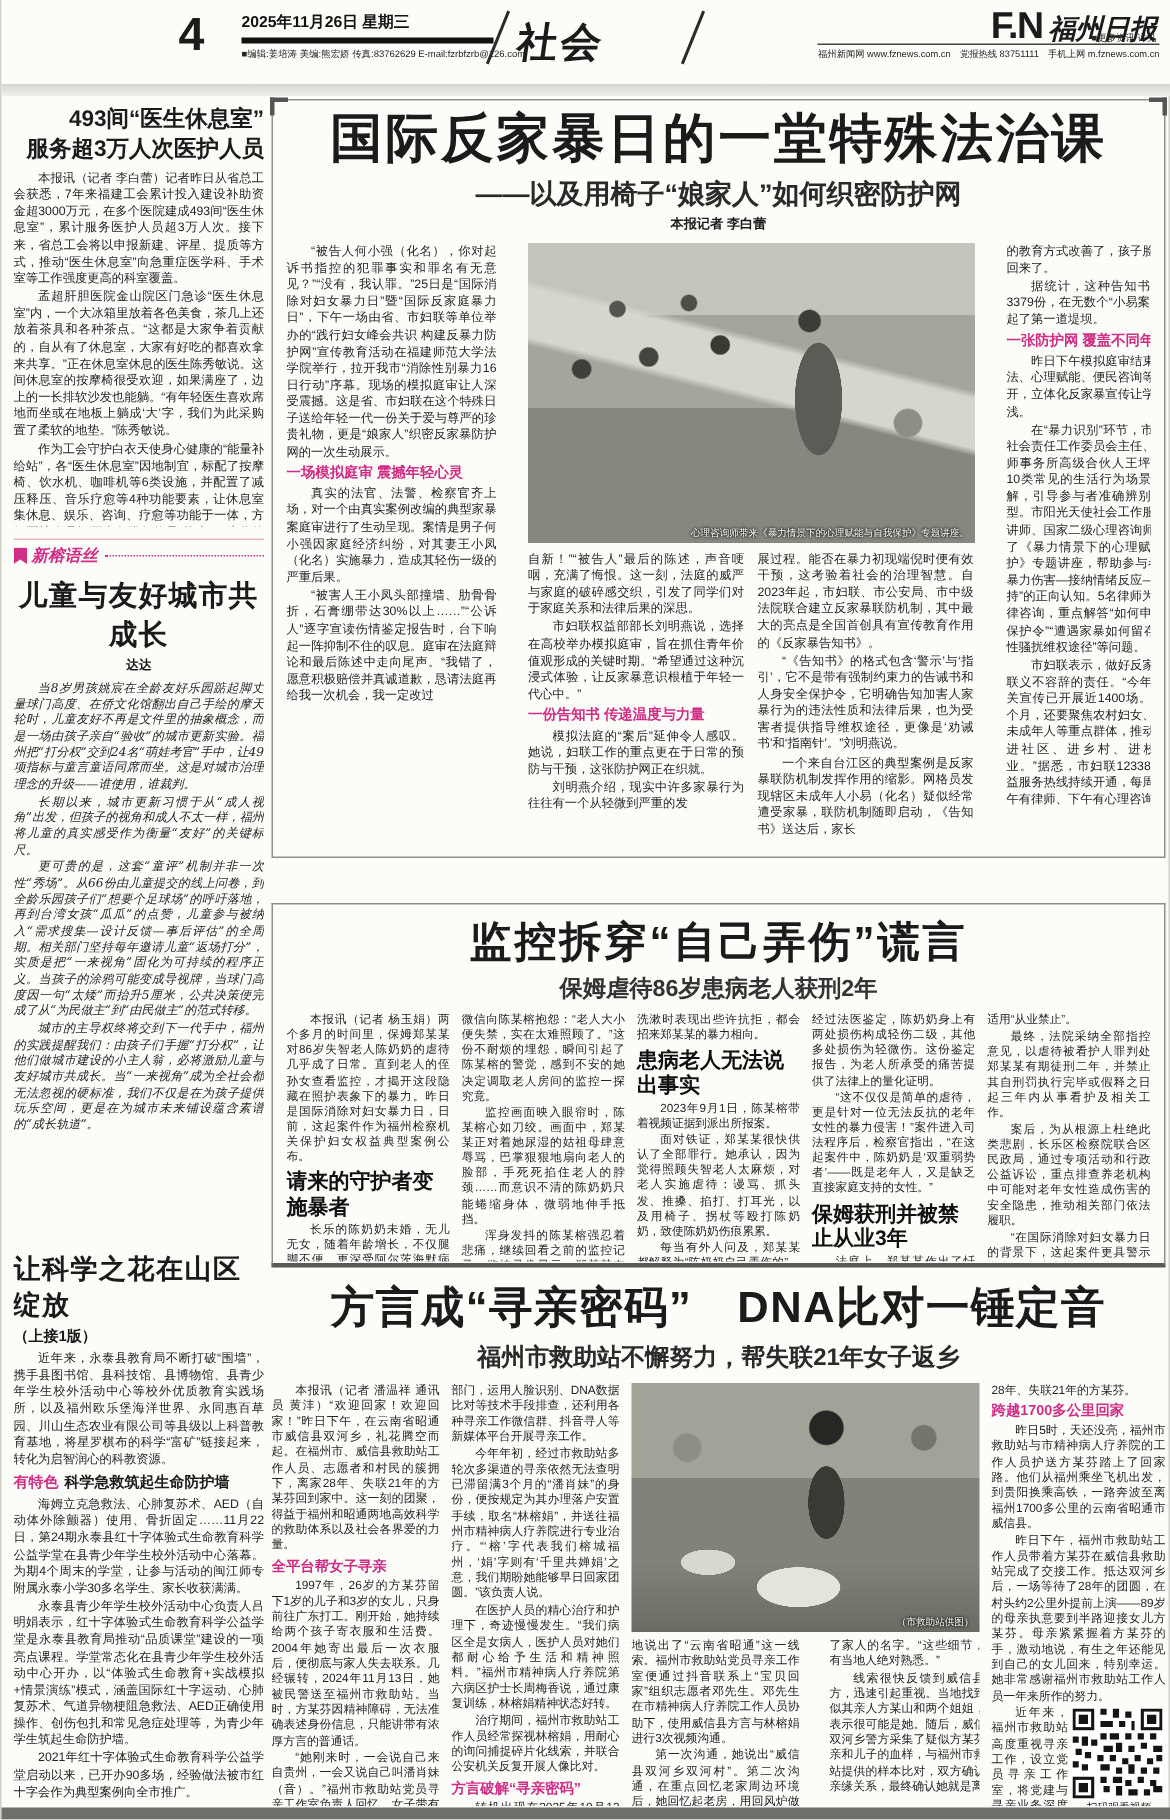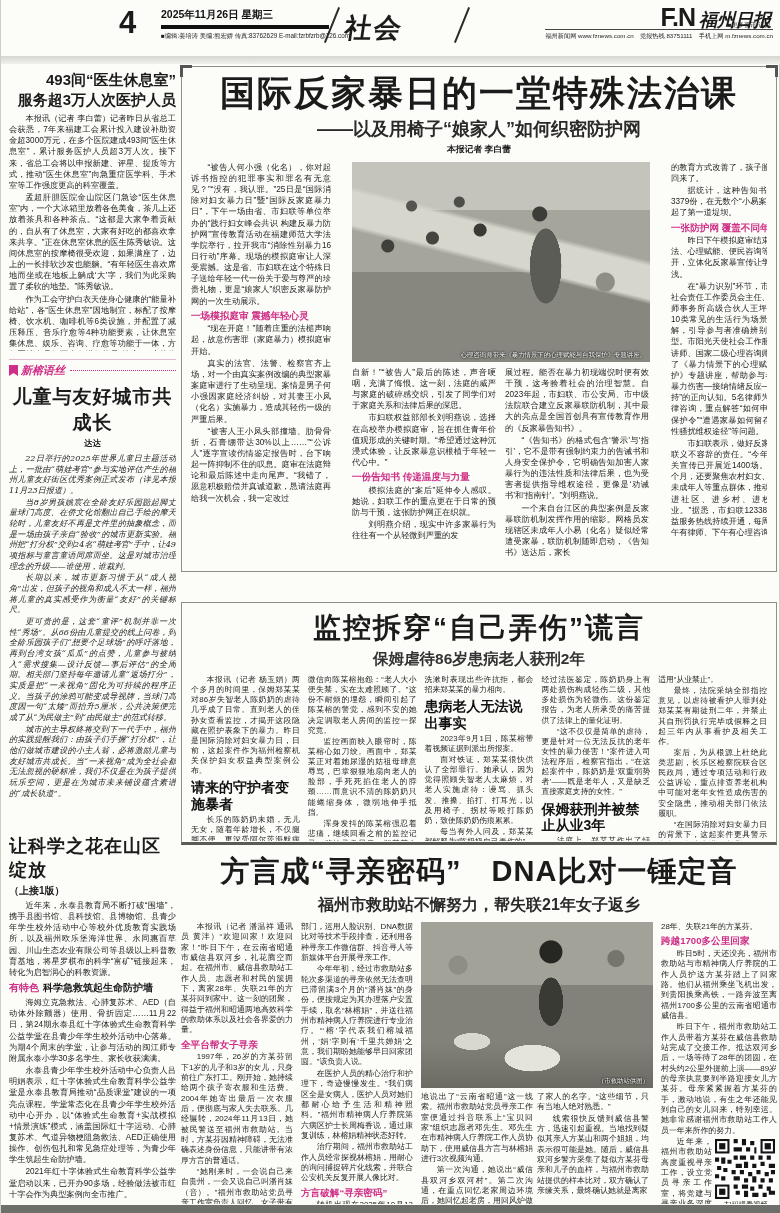--- a/index.html
+++ b/index.html
@@ -91,21 +91,21 @@
 .bcol5{width:116px;flex:none}
 .bot-cols .p{font-size:7.9px;line-height:1.31}
 .photo-bot{height:166px;background:
  radial-gradient(circle at 56% 18%,#262622 0 11px,transparent 12px),
  radial-gradient(ellipse 20px 40px at 56% 48%,#3a3a35 0 60%,transparent 61%),
  radial-gradient(circle at 16% 26%,#8e8e84 0 9px,transparent 10px),
  radial-gradient(circle at 84% 22%,#75756c 0 8px,transparent 9px),
  radial-gradient(ellipse 46px 22px at 48% 82%,#e4e4da 0 60%,transparent 61%),
  radial-gradient(ellipse 30px 14px at 22% 72%,#d8d8ce 0 60%,transparent 61%),
  linear-gradient(#a2a299 0 38%,#82827a 38% 72%,#6b6b63 100%)}
-.bmid-cols{display:flex;gap:4px;margin-top:4px;height:114px;overflow:hidden}
+.bmid-cols{display:flex;gap:20px;margin-top:4px;height:114px;overflow:hidden}
 .bmid-cols .bcol{width:112px}
 .qr{float:right;width:62px;margin:2px 0 2px 3px}
 .qr svg{display:block;width:60px;height:60px}
 .qr-cap{font-size:7.2px;text-align:center;margin-top:1px;font-family:"DejaVu Serif",serif}
 
 .footbar{position:absolute;left:0;bottom:0;width:780px;height:8px;background:#6e6e6a}
 </style>
 </head>
 <body>
 
@@ -146,21 +146,20 @@
 
     <div class="essay">
       <div class="essay-labelrow">
         <span class="flagicon"></span>
         <span class="essay-label">新榕语丝</span>
         <span class="essay-dots"></span>
       </div>
       <div class="essay-title">儿童与友好城市共成长</div>
       <div class="essay-author">达达</div>
       <div class="essay-body">
-          <p class="p">22日举行的2025年世界儿童日主题活动上，一批由“萌娃考官”参与实地评估产生的福州儿童友好街区优秀案例正式发布（详见本报11月23日报道）。</p>
           <p class="p">当8岁男孩姚宸在全龄友好乐园踮起脚丈量球门高度、在侨文化馆翻出自己手绘的摩天轮时，儿童友好不再是文件里的抽象概念，而是一场由孩子亲自“验收”的城市更新实验。福州把“打分权”交到24名“萌娃考官”手中，让49项指标与童言童语同席而坐。这是对城市治理理念的升级——谁使用，谁裁判。</p>
           <p class="p">长期以来，城市更新习惯于从“成人视角”出发，但孩子的视角和成人不太一样，福州将儿童的真实感受作为衡量“友好”的关键标尺。</p>
           <p class="p">更可贵的是，这套“童评”机制并非一次性“秀场”。从66份由儿童提交的线上问卷，到全龄乐园孩子们“想要个足球场”的呼吁落地，再到台湾女孩“瓜瓜”的点赞，儿童参与被纳入“需求搜集—设计反馈—事后评估”的全周期。相关部门坚持每年邀请儿童“返场打分”，实质是把“一来视角”固化为可持续的程序正义。当孩子的涂鸦可能变成导视牌，当球门高度因一句“太矮”而抬升5厘米，公共决策便完成了从“为民做主”到“由民做主”的范式转移。</p>
           <p class="p">城市的主导权终将交到下一代手中，福州的实践提醒我们：由孩子们手握“打分权”，让他们做城市建设的小主人翁，必将激励儿童与友好城市共成长。当“一来视角”成为全社会都无法忽视的硬标准，我们不仅是在为孩子提供玩乐空间，更是在为城市未来铺设蕴含素谱的“成长轨道”。</p>
         </div>
     </div>
 
     <div class="sb-a3">
       <div class="sb-a3-title">让科学之花在山区绽放</div>
       <div class="sb-a3-note">（上接1版）</div>
@@ -182,21 +181,20 @@
   <div class="main-art">
     <div class="tick tl"></div>
     <div class="tick tr"></div>
     <div class="main-headline">国际反家暴日的一堂特殊法治课</div>
     <div class="main-sub">——以及用椅子“娘家人”如何织密防护网</div>
     <div class="main-byline">本报记者 李白蕾</div>
     <div class="main-cols">
       <div class="mcol">
           <p class="p">“被告人何小强（化名），你对起诉书指控的犯罪事实和罪名有无意见？”“没有，我认罪。”25日是“国际消除对妇女暴力日”暨“国际反家庭暴力日”，下午一场由省、市妇联等单位举办的“践行妇女峰会共识 构建反暴力防护网”宣传教育活动在福建师范大学法学院举行，拉开我市“消除性别暴力16日行动”序幕。现场的模拟庭审让人深受震撼。这是省、市妇联在这个特殊日子送给年轻一代一份关于爱与尊严的珍贵礼物，更是“娘家人”织密反家暴防护网的一次生动展示。</p>
           <div class="csub">一场模拟庭审 震撼年轻心灵</div>
-          <p class="p">“现在开庭！”随着庄重的法槌声响起，故意伤害罪（家庭暴力）模拟庭审开始。</p>
           <p class="p">真实的法官、法警、检察官齐上场，对一个由真实案例改编的典型家暴案庭审进行了生动呈现。案情是男子何小强因家庭经济纠纷，对其妻王小凤（化名）实施暴力，造成其轻伤一级的严重后果。</p>
           <p class="p">“被害人王小凤头部撞墙、肋骨骨折，石膏绷带达30%以上……”“公诉人”逐字宣读伤情鉴定报告时，台下响起一阵抑制不住的叹息。庭审在法庭辩论和最后陈述中走向尾声。“我错了，愿意积极赔偿并真诚道歉，恳请法庭再给我一次机会，我一定改过</p>
         </div>
       <div class="mmid">
         <div class="photo photo-main">
           <div class="photo-cap">心理咨询师带来《暴力情景下的心理赋能与自我保护》专题讲座。</div>
         </div>
         <div class="mmid-cols">
           <div class="mcol">
               <p class="p pc">自新！”“被告人”最后的陈述，声音哽咽，充满了悔恨。这一刻，法庭的威严与家庭的破碎感交织，引发了同学们对于家庭关系和法律后果的深思。</p>

